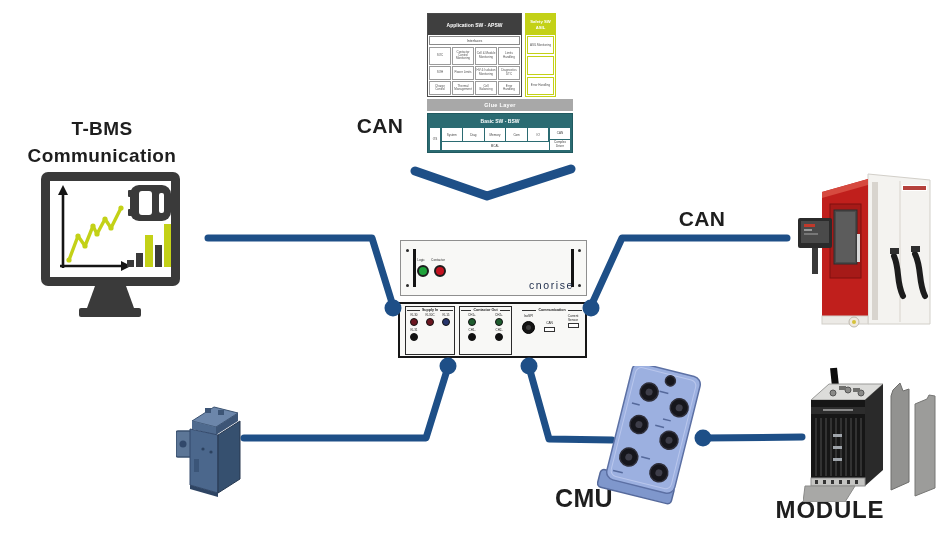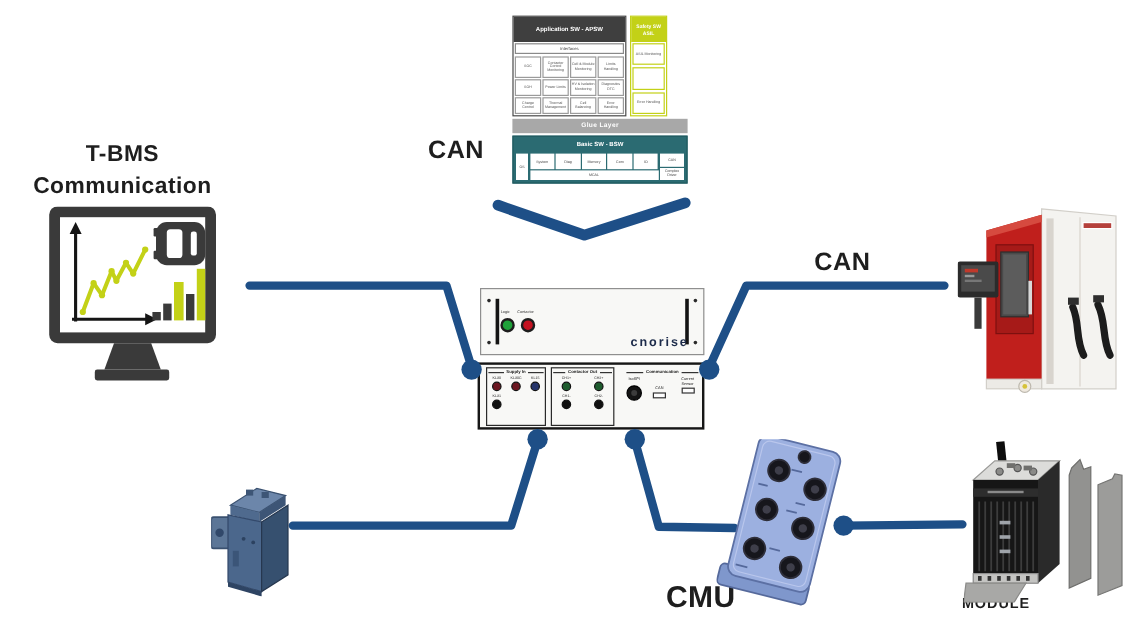--- a/index.html
+++ b/index.html
@@ -7,21 +7,21 @@
     width:939px;height:535px;position:relative;background:#ffffff;
     font-family:"Liberation Sans",sans-serif;overflow:hidden;color:#212121;
   }
   
   .biglbl{position:absolute;text-align:center;font-weight:600;color:#1e1e1e;letter-spacing:.4px;}
   .lbl-tbms{left:8px;top:104px;width:188px;font-size:19px;line-height:27px;margin-top:11px;}
   .lbl-can-top{left:340px;top:114px;width:80px;font-size:21px;}
   .lbl-can-right{left:662px;top:207px;width:80px;font-size:21px;}
   .lbl-ext{left:50px;top:447px;width:160px;font-size:21px;line-height:25px;}
   .lbl-cmu{left:545px;top:484px;width:78px;font-size:25px;text-align:center;}
-  .lbl-module{left:775px;top:496px;width:110px;font-size:12px;letter-spacing:.8px;}
+  .lbl-module{left:775px;top:496px;width:110px;font-size:24px;letter-spacing:.8px;}
   
   #wires{position:absolute;left:0;top:0;z-index:5;pointer-events:none;}
   
   .stack{position:absolute;left:427px;top:13px;width:146px;z-index:4;}
   .stack-top{display:flex;align-items:stretch;height:84px;}
   .apsw{width:95px;display:flex;flex-direction:column;border:1px solid #4a4a4a;background:#fff;box-sizing:border-box;}
   .apsw-header{background:#3f3f3f;color:#fff;font-size:5px;text-align:center;font-weight:700;display:flex;align-items:center;justify-content:center;height:21px;}
   .apsw-ifaces{border:1px solid #8a8a8a;margin:1px;font-size:3.5px;text-align:center;color:#444;padding:1.5px 0;}
   .apsw-grid{flex:1;display:grid;grid-template-columns:repeat(4,1fr);gap:1px;padding:1px;}
   .apsw-grid div{border:1px solid #9b9b9b;font-size:3px;color:#555;display:flex;align-items:center;justify-content:center;text-align:center;line-height:1.1;padding:.5px;overflow:hidden;}
@@ -39,21 +39,21 @@
   .bsw-mcal{height:8px;background:#fff;font-size:3px;color:#444;display:flex;align-items:center;justify-content:center;margin:0 .5px;}
   .bsw-right{width:20px;display:flex;flex-direction:column;margin:1px;}
   .bsw-right div{flex:1;background:#fff;font-size:3px;color:#444;display:flex;align-items:center;justify-content:center;text-align:center;line-height:1.1;margin-bottom:1px;}
   .bsw-right div:last-child{margin-bottom:0;}
   
   .unitA{position:absolute;left:400px;top:240px;width:185px;height:54px;background:#f8f8f6;border:1px solid #8f8f8f;z-index:4;}
   .unitA .vbar{position:absolute;top:8px;bottom:8px;width:3px;background:#141414;}
   .unitA .screw{position:absolute;width:3px;height:3px;border-radius:50%;background:#2a2a2a;}
   .led{position:absolute;width:8px;height:8px;border-radius:50%;border:2px solid #1d1d1d;box-sizing:content-box;}
   .led-label{position:absolute;font-size:3.2px;color:#333;width:20px;text-align:center;}
-  .brand{position:absolute;right:12px;bottom:4px;font-size:10.5px;font-weight:700;letter-spacing:1.6px;color:#1c2b4a;}
+  .brand{position:absolute;right:12px;bottom:4px;font-size:10.5px;font-weight:400;letter-spacing:1.6px;color:#1c2b4a;}
   .unitB{position:absolute;left:398px;top:302px;width:189px;height:56px;background:#f8f8f6;border:2px solid #161616;box-sizing:border-box;z-index:4;}
   .sec{position:absolute;box-sizing:border-box;}
   .sec-title{display:flex;align-items:center;justify-content:center;gap:2px;font-size:3.6px;color:#222;font-weight:600;white-space:nowrap;}
   .sec-title .dash{display:inline-block;height:1px;background:#333;flex:1;min-width:3px;}
   .pinrow{display:flex;justify-content:space-between;}
   .pin{display:flex;flex-direction:column;align-items:center;width:14px;}
   .pin .plabel{font-size:3px;color:#222;margin-bottom:1px;white-space:nowrap;}
   .pin .pcirc{width:6px;height:6px;border-radius:50%;border:1.5px solid #111;box-sizing:content-box;}
   .slot{width:9px;height:3px;border:1px solid #333;background:#fdfdfd;margin-top:1px;}
   .commlabel{font-size:3.2px;color:#222;text-align:center;line-height:1.15;}

